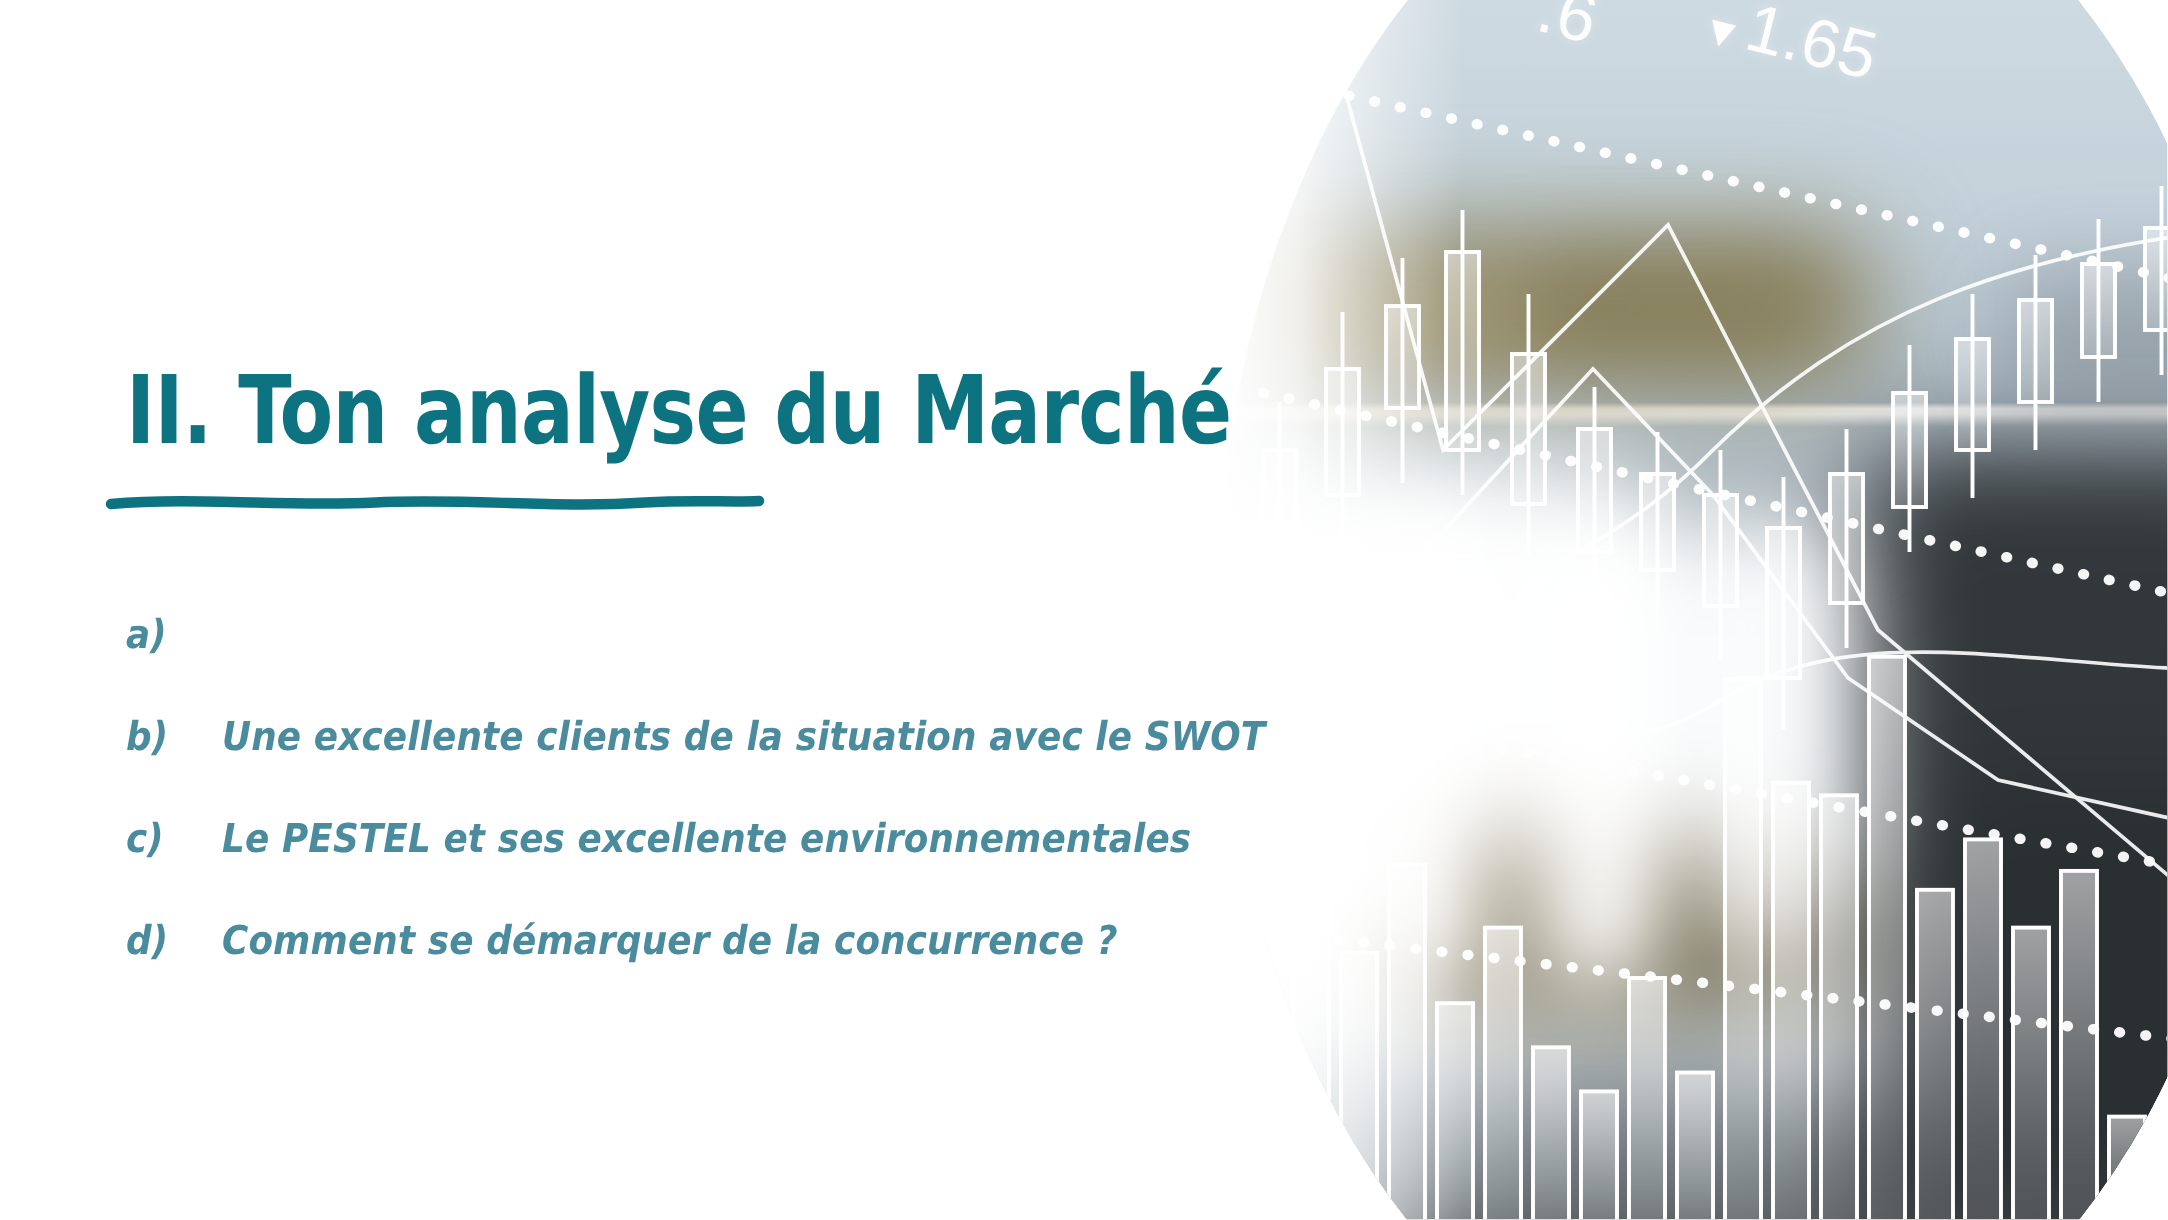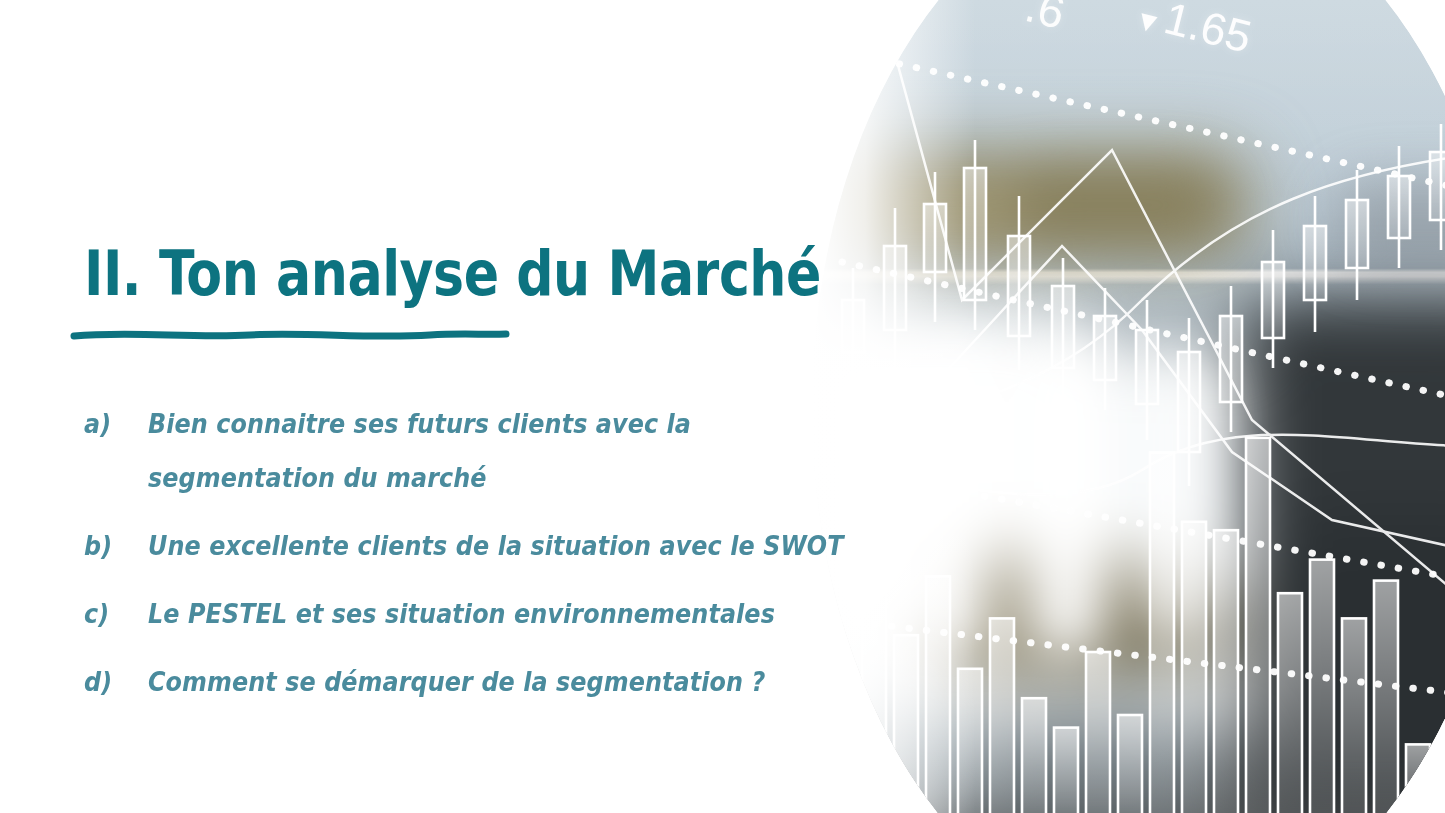--- a/index.html
+++ b/index.html
@@ -217,30 +217,29 @@
 
     <div id="title">II. Ton analyse du Marché</div>
 
     <svg id="title-rule" viewBox="0 0 440 26">
       <path d="M 4 15 C 60 10, 120 17, 180 14 C 240 11, 300 18, 360 14 C 392 12, 416 14, 436 13" stroke="#0d7380" stroke-width="7" stroke-linecap="round" fill="none"></path>
     </svg>
 
     <div id="bullets">
       <div class="bullet b-a">
         <span class="marker">a)</span>
-        <span class="btext">Bien connaitre ses futurs clients avec la segmentation du marché</span>
       </div>
       <div class="bullet b-b">
         <span class="marker">b)</span>
         <span class="btext">Une excellente clients de la situation avec le SWOT</span>
       </div>
       <div class="bullet b-c">
         <span class="marker">c)</span>
-        <span class="btext">Le PESTEL et ses situation environnementales</span>
+        <span class="btext">Le PESTEL et ses excellente environnementales</span>
       </div>
       <div class="bullet b-d">
         <span class="marker">d)</span>
-        <span class="btext">Comment se démarquer de la segmentation ?</span>
+        <span class="btext">Comment se démarquer de la concurrence ?</span>
       </div>
     </div>
 
   </div>
 </div>
 
 </body></html>

